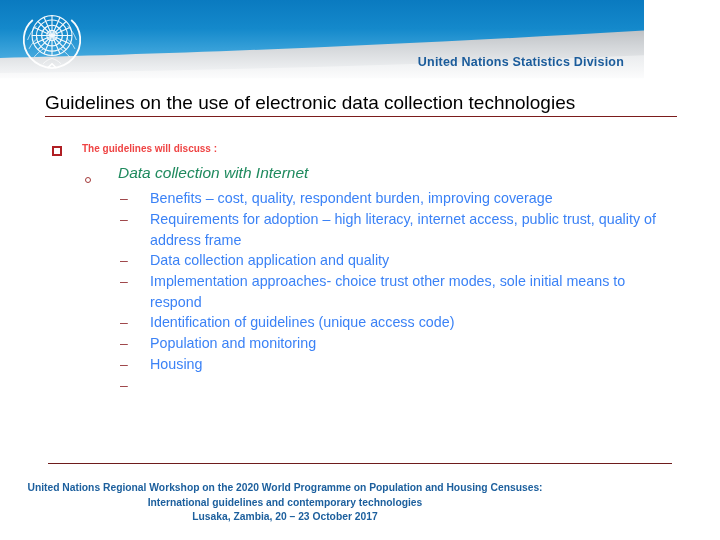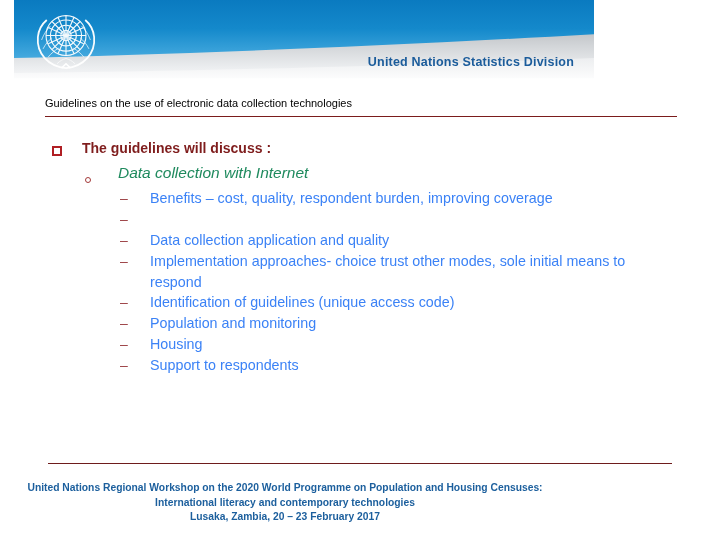--- a/index.html
+++ b/index.html
@@ -12,25 +12,24 @@
     height: 540px;
     overflow: hidden;
     font-family: "Liberation Sans", sans-serif;
     position: relative;
   }
 
   
   .banner {
     position: absolute;
     left: 0; top: 0;
-    width: 580px;
+    width: 644px;
     height: 82px;
     overflow: hidden;
     background: linear-gradient(to bottom, #0b7bc1 0%, #1288ca 30%, #3aa3dc 62%, #79c3e8 85%, #bcdff2 100%);
-    margin-left: 14px;
   }
   .banner-svg {
     position: absolute;
     left: 0; top: 0;
     width: 720px;
     height: 82px;
     display: block;
   }
   .un-emblem {
     position: absolute;
@@ -58,21 +57,21 @@
   }
 
   
   .slide-title-wrap {
     position: absolute;
     left: 45px;
     top: 93px;
     width: 630px;
   }
   .slide-title {
-    font-size: 11px;
+    font-size: 19px;
     color: #000000;
     line-height: 20px;
     white-space: nowrap;
   }
   .title-rule {
     margin-top: 3px;
     height: 0;
     border-top: 1.6px solid #7b1c1c;
     width: 632px;
   }
@@ -98,23 +97,23 @@
   }
   .sq-glyph {
     display: inline-block;
     width: 10px;
     height: 10px;
     border: 2px solid #b01f24;
     background: transparent;
     box-sizing: border-box;
   }
   .lvl1-text {
-    font-size: 14px;
+    font-size: 10px;
     font-weight: bold;
-    color: #7f1d1d;
+    color: #ef4444;
     line-height: 21px;
   }
 
   .lvl2 {
     display: flex;
     align-items: flex-start;
     margin-left: 33px;
     margin-bottom: 1px;
   }
   .lvl2 .bullet-ci {
@@ -298,20 +297,21 @@
 
   <div class="lvl3-list">
 
     <div class="lvl3">
       <span class="bullet-dash">–</span>
       <span class="lvl3-text">Benefits – cost, quality, respondent burden, improving coverage</span>
     </div>
 
     <div class="lvl3">
       <span class="bullet-dash">–</span>
+      <span class="lvl3-text">Requirements for adoption – high literacy, internet access, public trust, quality of address frame</span>
     </div>
 
     <div class="lvl3">
       <span class="bullet-dash">–</span>
       <span class="lvl3-text">Data collection application and quality</span>
     </div>
 
     <div class="lvl3">
       <span class="bullet-dash">–</span>
       <span class="lvl3-text">Implementation approaches- choice trust other modes, sole initial means to respond</span>
@@ -327,24 +327,23 @@
       <span class="lvl3-text">Population and monitoring</span>
     </div>
 
     <div class="lvl3">
       <span class="bullet-dash">–</span>
       <span class="lvl3-text">Housing</span>
     </div>
 
     <div class="lvl3">
       <span class="bullet-dash">–</span>
-      <span class="lvl3-text">Support to respondents</span>
     </div>
 
   </div>
 </div>
 
 <div class="footer-rule"></div>
 <div class="footer">
   <div class="footer-line">United Nations Regional Workshop on the 2020 World Programme on Population and Housing Censuses:</div>
-  <div class="footer-line">International literacy and contemporary technologies</div>
-  <div class="footer-line">Lusaka, Zambia, 20 – 23 February 2017</div>
+  <div class="footer-line">International guidelines and contemporary technologies</div>
+  <div class="footer-line">Lusaka, Zambia, 20 – 23 October 2017</div>
 </div>
 
 </body></html>

